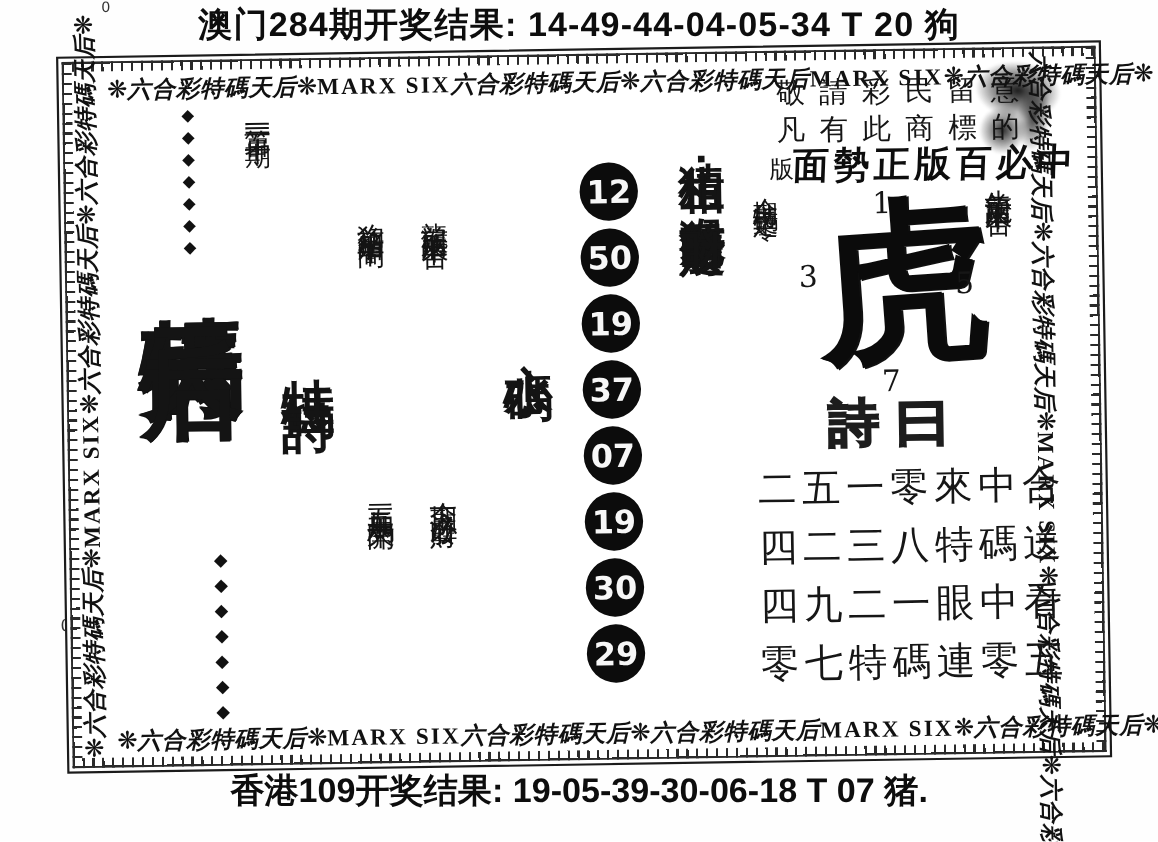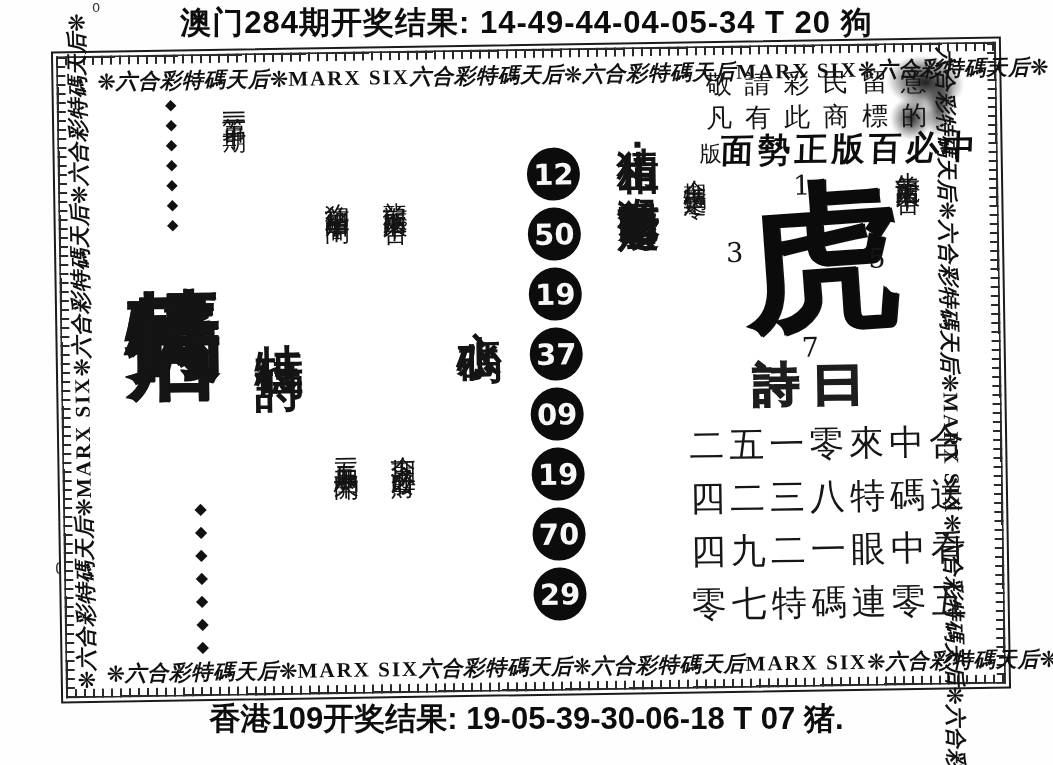--- a/index.html
+++ b/index.html
@@ -183,23 +183,23 @@
     <div class="vcol tip-dog">狗前豬后牛中間</div>
     <div class="vcol tip-bet">今期下注必發財</div>
     <div class="vcol tip-horse">三五加二馬來開</div>
 
     <div class="vcol heart-title">心水碼</div>
     <div class="heart-col">
       <div class="num-circle">12</div>
       <div class="num-circle">50</div>
       <div class="num-circle">19</div>
       <div class="num-circle">37</div>
-      <div class="num-circle">09</div>
+      <div class="num-circle">07</div>
       <div class="num-circle">19</div>
-      <div class="num-circle">70</div>
+      <div class="num-circle">30</div>
       <div class="num-circle">29</div>
     </div>
 
     <div class="vcol guess">猜生相：猴前豬尾定發財</div>
     <div class="vcol speccode">今期特碼定二零</div>
 
     <div class="tiger-char">虎</div>
     <span class="tiger-num tn1">1</span>
     <span class="tiger-num tn3">3</span>
     <span class="tiger-num tn5">5</span>

